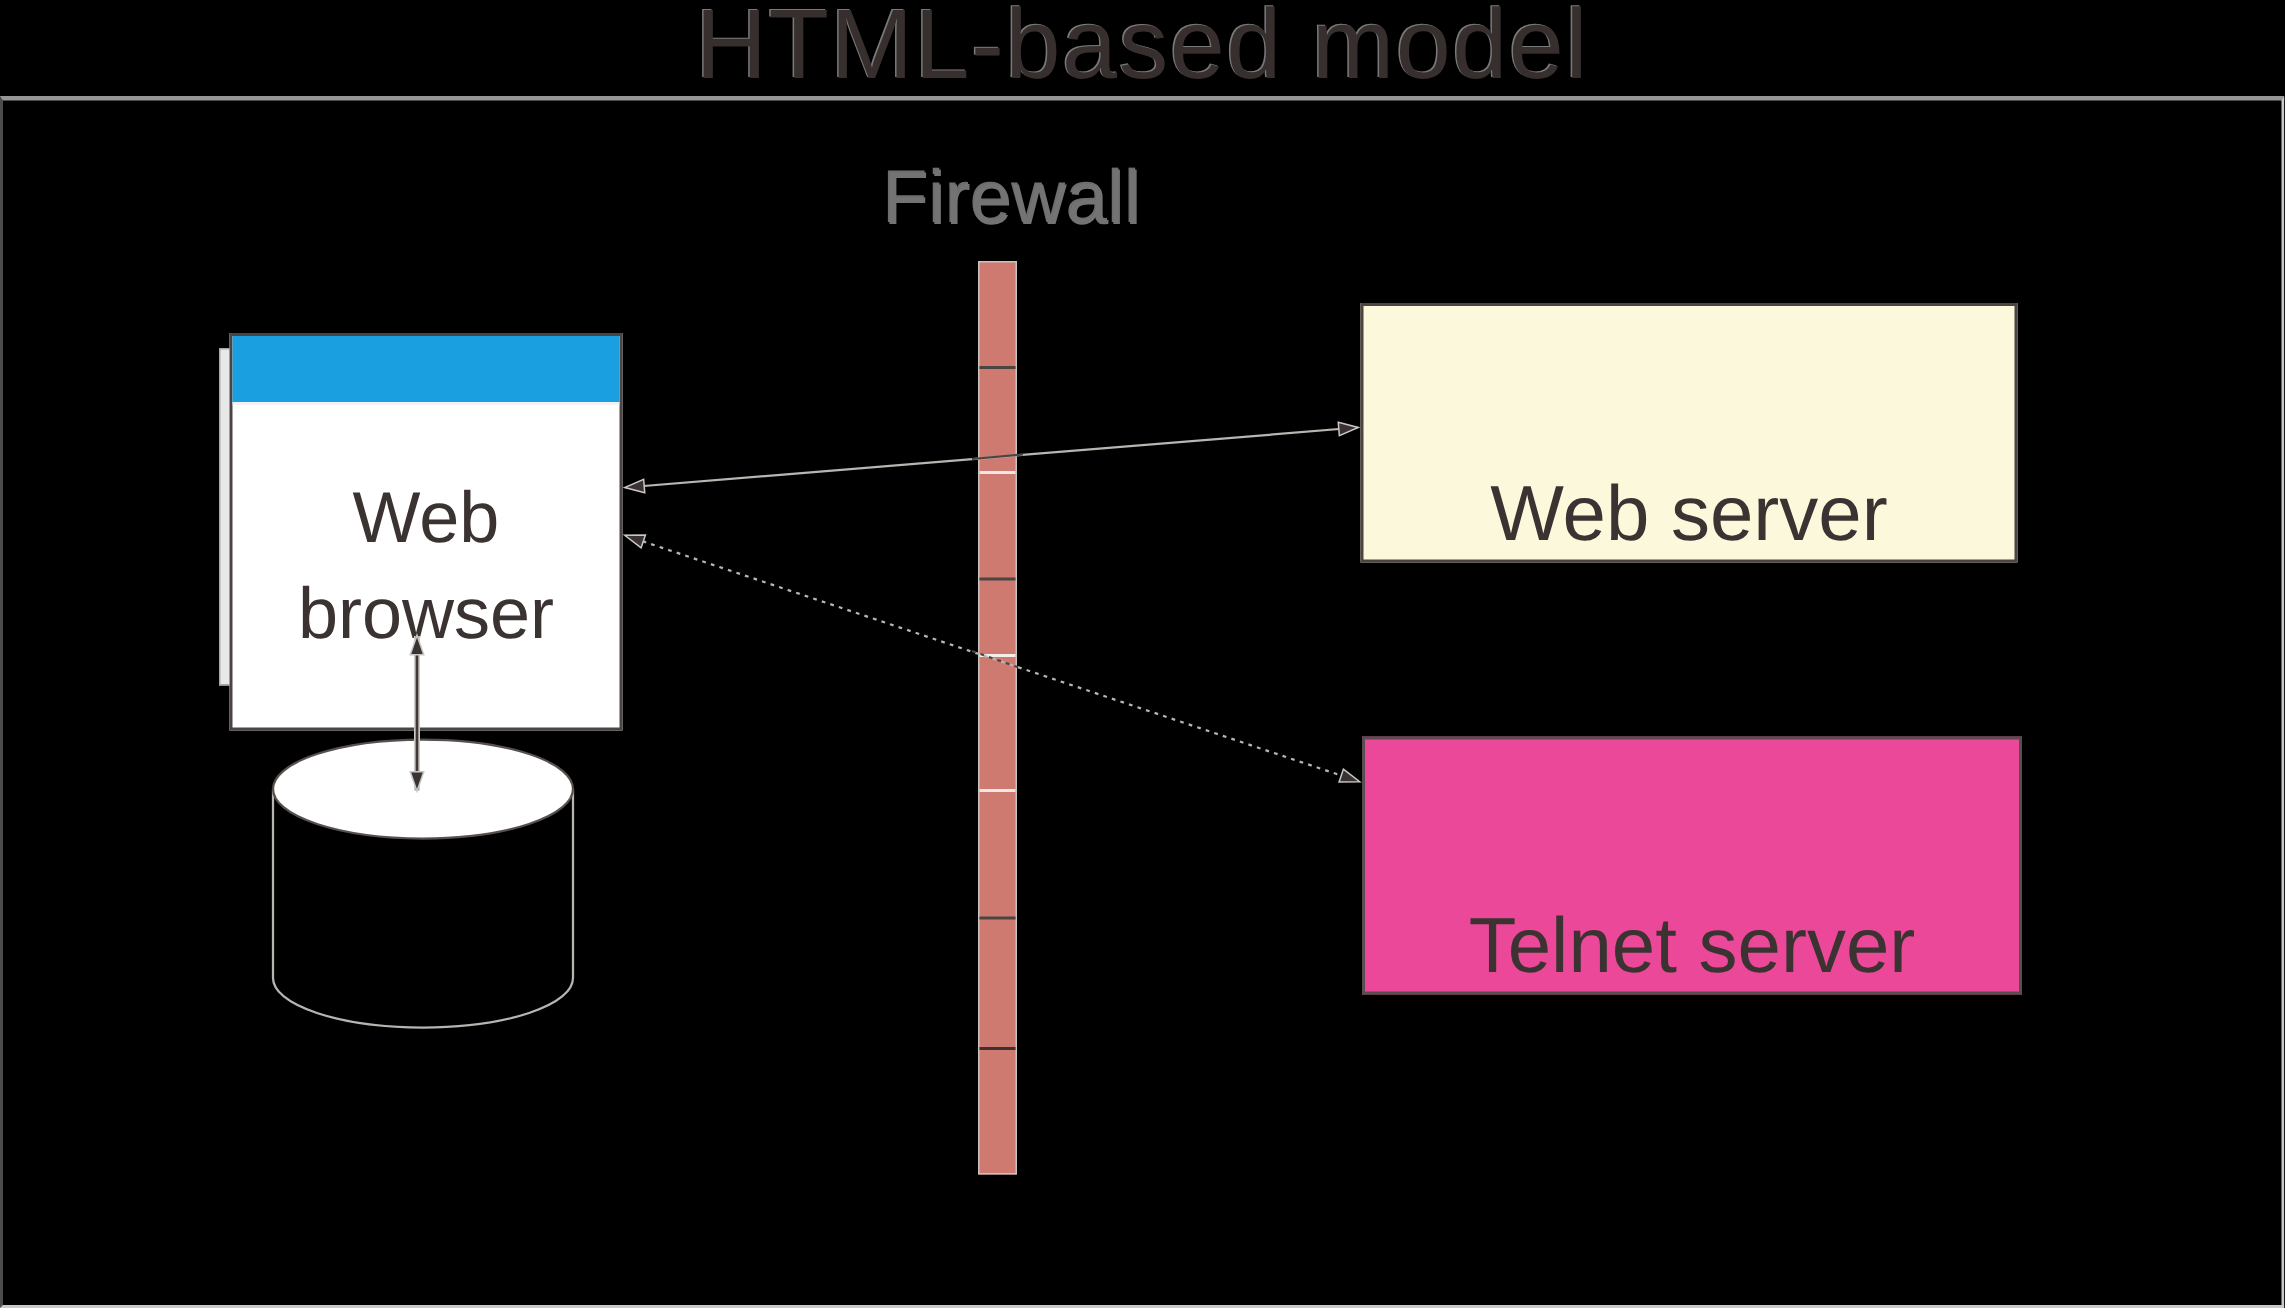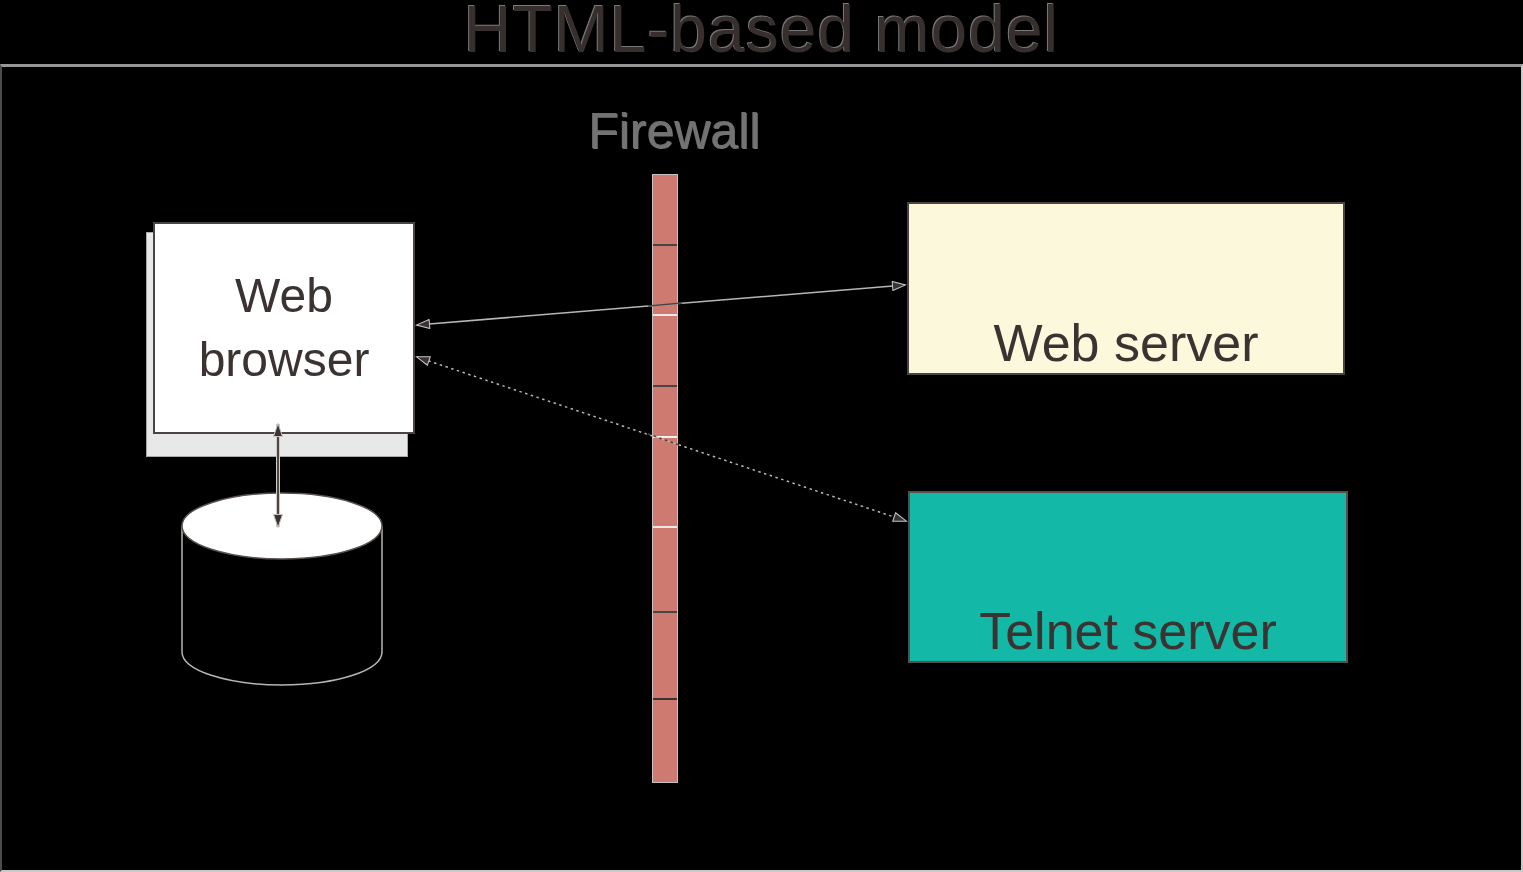--- a/index.html
+++ b/index.html
@@ -71,25 +71,25 @@
     left: 146px; top: 232px;
     width: 262px; height: 225px;
     background: #e8e8e8;
     border: 1px solid #a8a8a8;
     box-sizing: border-box;
     z-index: 1;
   }
   .browser {
     position: absolute;
     left: 153px; top: 222px;
-    width: 262px; height: 212px;
+    width: 262px; height: 265px;
     box-sizing: border-box;
     background: #ffffff;
     border: 2px solid #4a4442;
-    display: flex; 
+    display: flex; flex-direction: column;
     z-index: 2;
   }
   .browser-titlebar {
     height: 44px;
     background: #1aa0e1;
     border-bottom: 2px solid #f2f2f2;
   }
   .browser-body {
     flex: 1;
     display: flex; align-items: center; justify-content: center;
@@ -109,21 +109,21 @@
     color: #3b3331;
     z-index: 2;
   }
   .server.web {
     left: 907px; top: 202px; width: 438px; height: 173px;
     background: #fbf8dc;
     border: 2px solid #4a4442;
   }
   .server.telnet {
     left: 908px; top: 491px; width: 440px; height: 172px;
-    background: #14b8a6;
+    background: #ec4899;
     border: 2px solid #55504e;
   }
 
   
   .prefs-label {
     position: absolute;
     left: 172px; top: 562px; width: 220px;
     text-align: center;
     font-size: 34px;
     line-height: 40px;

